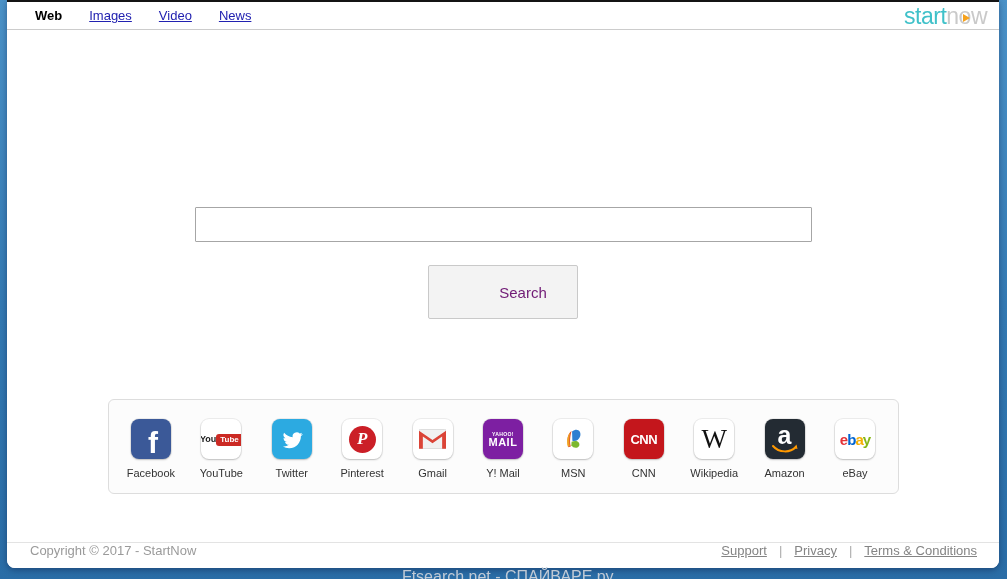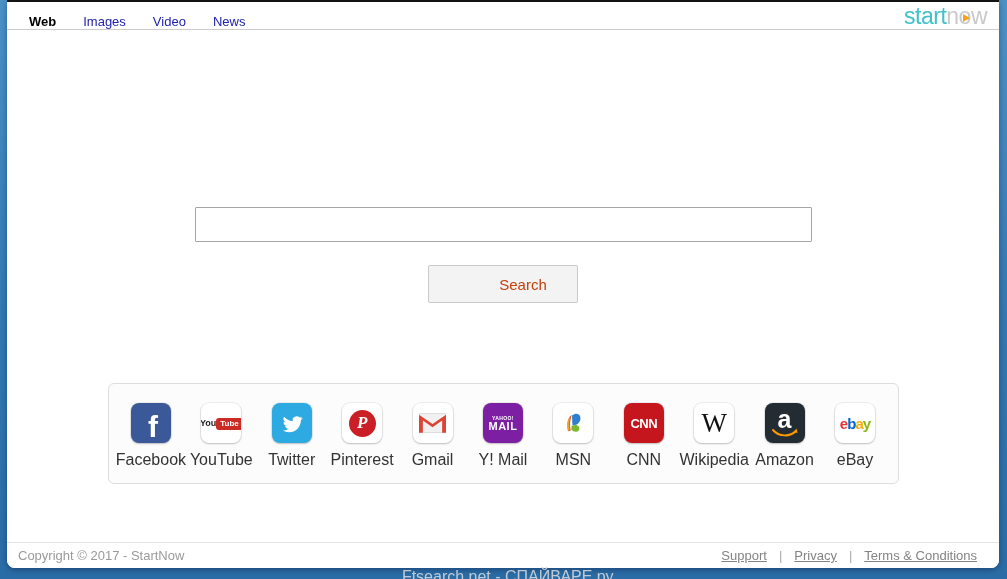--- a/index.html
+++ b/index.html
@@ -11,59 +11,59 @@
   }
   .page {
     position:absolute; top:0; left:7px; width:992px; height:568px;
     background:#fff; border-top:2px solid #141414;
     border-radius:0 0 8px 8px;
     box-shadow:0 2px 6px rgba(0,0,40,.35);
   }
   
   .topbar {
     height:28px; border-bottom:1px solid #ccc;
-    display:flex; align-items:flex-end; padding-left:22px; position:relative;
+    display:flex; align-items:center; padding-left:28px; position:relative;
   }
   .nav { display:flex; align-items:center; gap:27px; font-size:13px; }
   .nav-item { cursor:pointer; }
   .nav-item.active { font-weight:bold; color:#000; text-decoration:none; }
-  .nav-item.link { color:#2121b0; }
+  .nav-item.link { color:#2121b0; text-decoration:underline; }
   .logo {
     position:absolute; right:12px; top:1px; font-size:23px; line-height:26px;
     letter-spacing:-.5px; user-select:none;
   }
   .logo-teal { color:#3fc1c9; }
   .logo-gray { color:#c9c9c9; }
   .logo-o-wrap { position:relative; display:inline-block; color:#c9c9c9; }
   .logo-arrow {
     position:absolute; left:4px; top:11px; width:0; height:0;
     border-left:7px solid #f6a21d; border-top:4px solid transparent;
     border-bottom:4px solid transparent;
   }
   
   .search-input {
     display:block; margin:177px auto 0; width:617px; height:35px;
     border:1px solid #a6a6a6; border-radius:1px; font-size:16px; padding:0 8px;
     outline:none; background:#fff;
   }
   .search-btn {
-    display:block; margin:23px auto 0; width:150px; height:38px;
+    display:block; margin:23px auto 0; width:150px; height:54px;
     background:#f3f3f3; border:1px solid #c9c9c9; border-radius:2px;
-    color:#c2410c; font-size:15px; font-family:"Liberation Sans",sans-serif; cursor:pointer;padding-left:40px;
+    color:#701a75; font-size:15px; font-family:"Liberation Sans",sans-serif; cursor:pointer;padding-left:40px;
   }
   
   .shortcuts {
     width:791px; margin:80px auto 0; background:#fcfcfc;
     border:1px solid #ddd; border-radius:6px;
     display:flex; justify-content:space-evenly; align-items:flex-start;
     padding:19px 2px 14px;
   }
   .shortcut { width:60px; display:flex; flex-direction:column; align-items:center;
     text-decoration:none; cursor:pointer; }
-  .s-label { font-size:16px; color:#333; margin-top:8px; white-space:nowrap; }
+  .s-label { font-size:11px; color:#333; margin-top:8px; white-space:nowrap; }
   .tile {
     width:40px; height:40px; border-radius:8px;
     display:flex; align-items:center; justify-content:center;
     box-shadow:0 0 0 1px rgba(0,0,0,.06), 0 1px 2px rgba(0,0,0,.2);
     background:#fff; overflow:hidden; position:relative;
   }
   .tile.fb { background:#3b5998; }
   .fb-f { color:#fff; font-weight:bold; font-size:30px; transform:translate(2px,4px); }
   .yt-wrap { display:flex; flex-direction:row; align-items:center; }
   .yt-you { color:#1a1a1a; font-weight:bold; font-size:9px; line-height:10px; }
@@ -85,22 +85,22 @@
   .wiki-w { color:#111; font-family:"Liberation Serif",serif; font-size:27px; line-height:27px; }
   .tile.amz { background:#232b33; }
   .amz-a { color:#fff; font-weight:bold; font-size:25px; line-height:22px; transform:translateY(-4px); }
   .amz-smile { position:absolute; left:6px; bottom:5px; }
   .ebay-wrap { font-weight:bold; font-size:15px; letter-spacing:-1px; }
   .eb-e { color:#e53238; } .eb-b { color:#0064d2; } .eb-a { color:#f5af02; } .eb-y { color:#86b817; }
   
   .footer {
     position:absolute; left:0; right:0; bottom:0; height:26px;
     border-top:1px solid #e3e3e3; border-radius:0 0 8px 8px;
-    display:flex; align-items:center; justify-content:space-between;
-    padding:0 22px 0 11px; font-size:13px; background:#fff;
+    display:flex; align-items:flex-start; justify-content:space-between;
+    padding:0 22px 0 23px; font-size:13px; background:#fff;
   }
   .copyright { color:#9a9a9a; }
   .footer-links { display:flex; align-items:center; gap:12px; }
   .footer-links a { color:#848484; text-decoration:underline; cursor:pointer; }
   .f-sep { color:#aaa; }
   
   .watermark {
     position:absolute; left:50%; bottom:-7px; transform:translateX(-48%);
     font-size:16px; color:rgba(205,210,218,.92); white-space:nowrap; z-index:5;
   }

